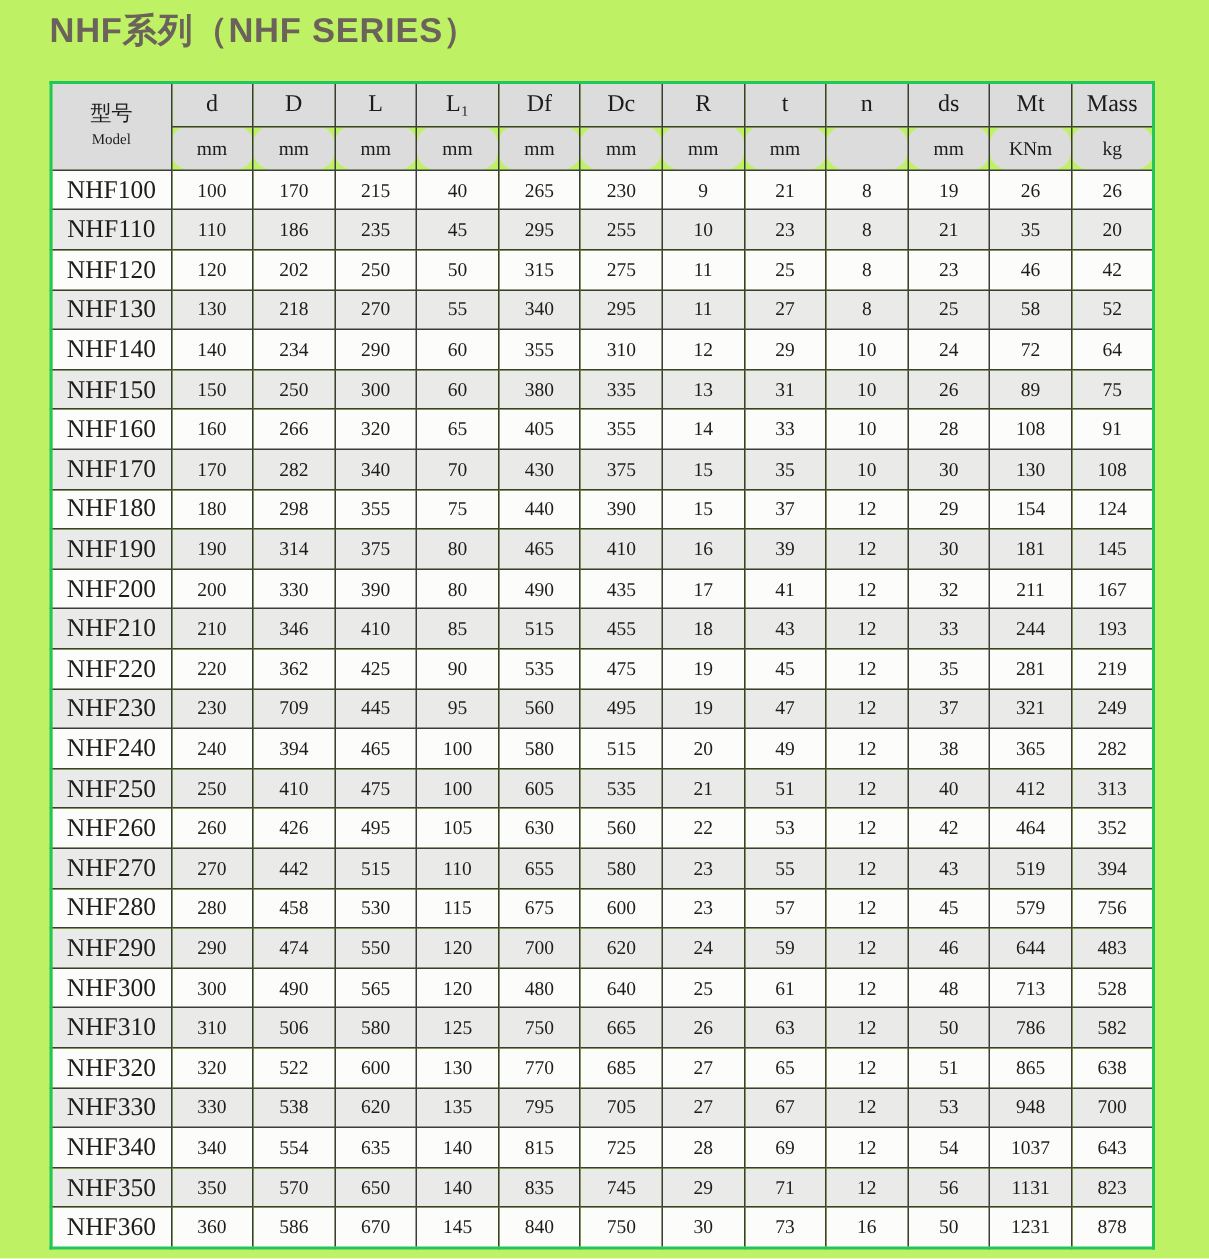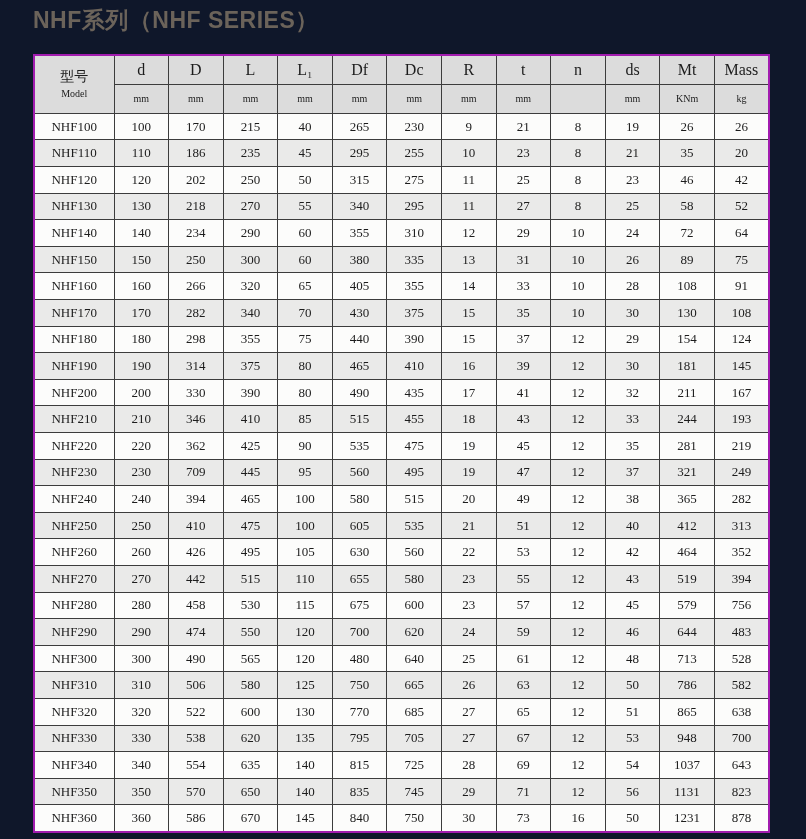--- a/index.html
+++ b/index.html
@@ -8,67 +8,67 @@
     background: #ffffff;
     width: 806px;
     height: 839px;
     overflow: hidden;
     font-family: "Liberation Serif", "DejaVu Serif", serif;
   }
   .page {
     position: relative;
     width: 806px;
     height: 839px;
-    background: #0f172a;
+    background: #bef264;
   }
   .title {
     font-family: "Liberation Sans", "DejaVu Sans", sans-serif;
     font-weight: bold;
     font-size: 23px;
     color: #6b635a;
     margin: 0;
     padding: 6px 0 0 33px;
     letter-spacing: 0.5px;
     line-height: 1.3;
   }
   table.spec-table {
     border-collapse: collapse;
     table-layout: fixed;
     width: 737px;
     margin: 18px 0 0 33px;
-    border: 2px solid #a21caf;
+    border: 2px solid #22c55e;
   }
   col.model-col { width: 80px; }
   .spec-table th, .spec-table td {
     border: 1px solid #3c3c3c;
     text-align: center;
     vertical-align: middle;
     padding: 0;
     color: #1c1c1c;
     overflow: hidden;
     white-space: nowrap;
   }
   thead th {
     background: #dcdcdc;
     font-weight: normal;
   }
   thead tr.label-row th { height: 28px; font-size: 16px; }
-  thead tr.unit-row th  { height: 28px; font-size: 10px; }
+  thead tr.unit-row th  { height: 28px; font-size: 13px; border-radius: 12px; }
   th.model-head {
     font-size: 14px;
     line-height: 1.35;
   }
   th.model-head .cn { display: block; font-size: 14px; }
   th.model-head .en { display: block; font-size: 10px; }
   tbody td {
     height: 25.6px;
     font-size: 13px;
     background: #fcfcfb;
   }
-  tbody td.model-cell { font-size: 13px; }
+  tbody td.model-cell { font-size: 17px; }
   tbody tr:nth-child(even) td { background: #eaeae9; }
 </style>
 </head>
 <body>
 
 <div class="page">
   <h1 class="title">NHF系列（NHF SERIES）</h1>
 
   <table class="spec-table">
     <colgroup>

